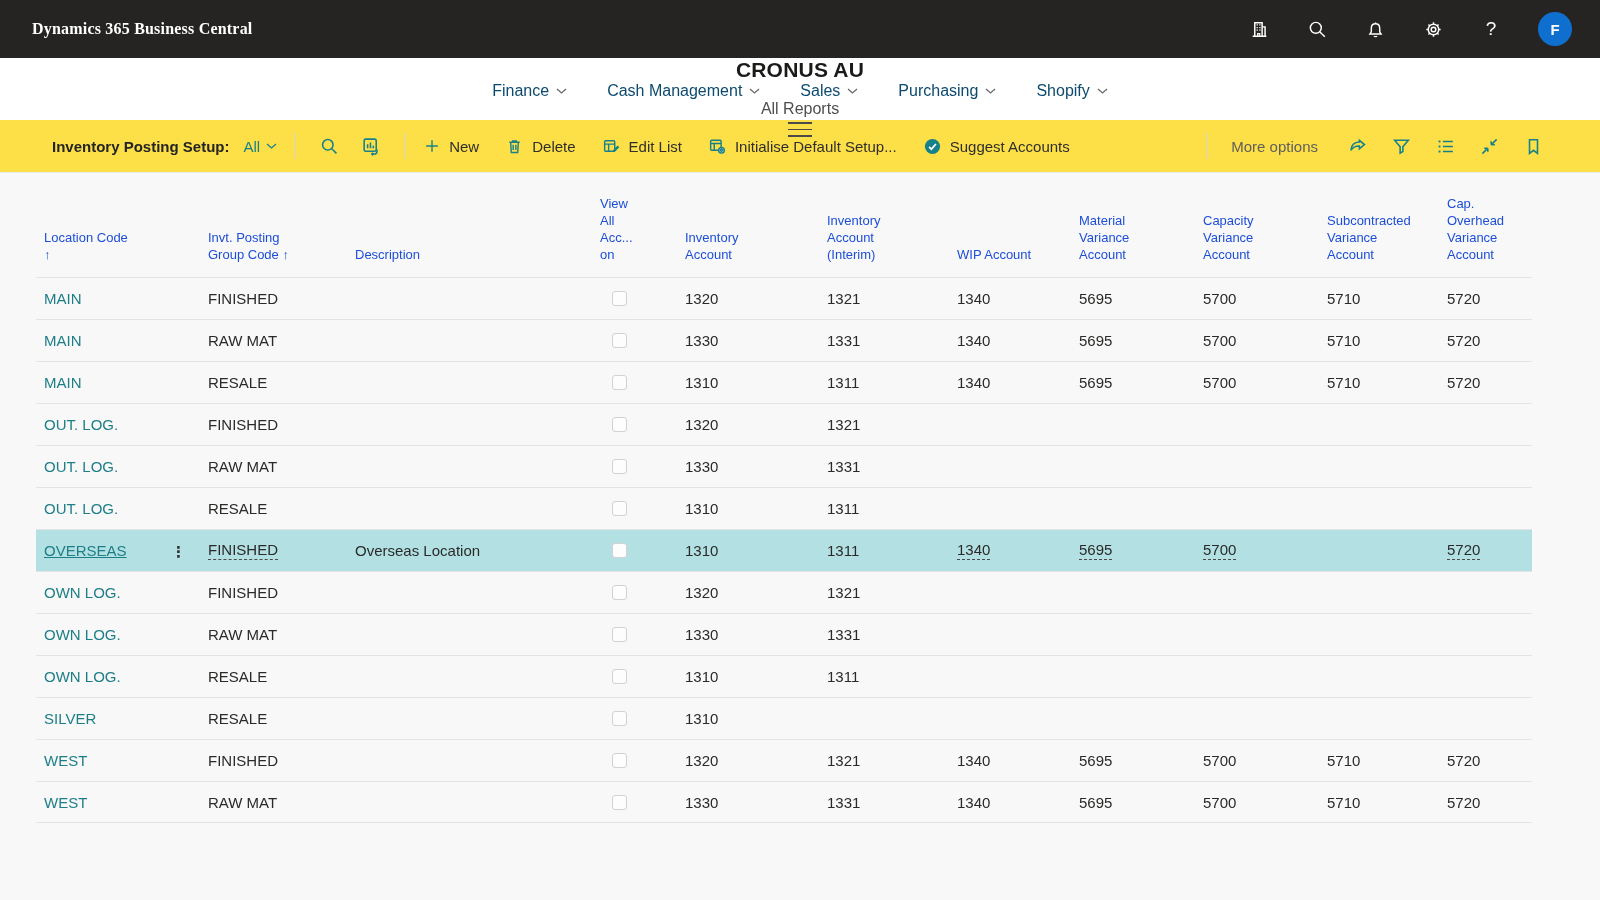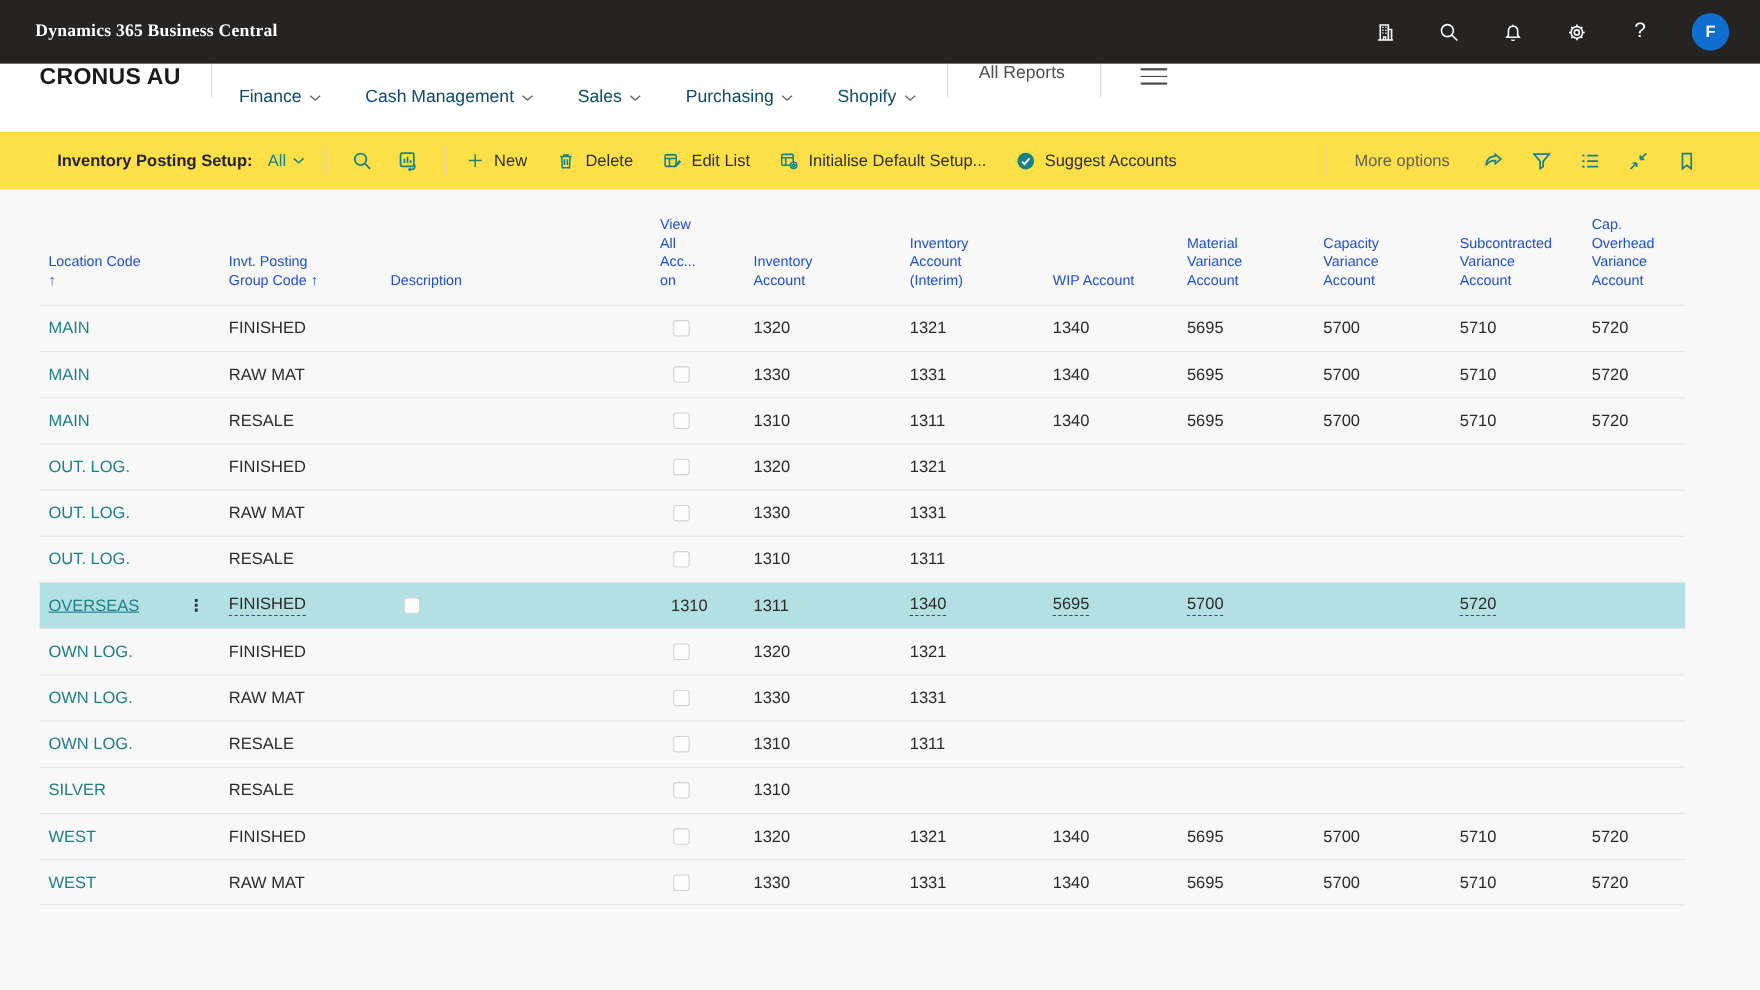--- a/index.html
+++ b/index.html
@@ -10,21 +10,21 @@
   .topbar { height:58px; background:#252423; display:flex; align-items:center;
     padding:0 28px 0 32px; }
   .topbar-title { color:#fff; font-size:16px; font-weight:600; letter-spacing:.2px;font-family:Liberation Serif, serif; }
   .topbar-right { margin-left:auto; display:flex; align-items:center; gap:36px; }
   .tb-icon { width:22px; height:22px; display:flex; align-items:center; justify-content:center; cursor:pointer; }
   .tb-help { color:#fff; font-size:19px; font-weight:400; }
   .avatar { width:34px; height:34px; border-radius:50%; background:#0f6fce; color:#fff;
     display:flex; align-items:center; justify-content:center; font-size:15px; font-weight:600; cursor:pointer; }
 
   
-  .navbar { height:62px; background:#fff; display:flex; padding:0 36px; }
+  .navbar { height:62px; background:#fff; display:flex; align-items:center; padding:0 36px;flex-direction:column; }
   .company { font-size:21px; font-weight:700; color:#1b1a19; letter-spacing:.2px; cursor:pointer; }
   .vdiv { width:1px; height:30px; background:#d8d8d8; }
   .nav-div1 { margin:0 24px 0 28px; }
   .nav-items { display:flex; align-items:center; gap:40px; }
   .nav-item { display:flex; align-items:center; gap:7px; color:#0c4a6e; font-size:16px; cursor:pointer; }
   .nav-div2 { margin:0 28px; }
   .all-reports { color:#4f4e4d; font-size:16px; cursor:pointer; }
   .nav-div3 { margin:0 32px; }
   .hamburger { display:flex; flex-direction:column; gap:5px; cursor:pointer; padding:4px; }
   .hamburger span { display:block; width:24px; height:1.6px; background:#4a4a4a; }
@@ -508,20 +508,23 @@
       </div>
       <div class="trow selected">
         <div class="cell c-loc">
           <span class="loc-link sel-underline">OVERSEAS</span>
           <span class="row-ellipsis">⋮</span>
         </div>
         <div class="cell">
           <span class="dashed">FINISHED</span>
         </div>
         <div class="cell">
+          <span>Overseas Location</span>
+        </div>
+        <div class="cell">
           <div class="chk"></div>
         </div>
         <div class="cell c-num">
           <span>1310</span>
         </div>
         <div class="cell c-num">
           <span>1311</span>
         </div>
         <div class="cell c-num">
           <span class="dashed">1340</span>

